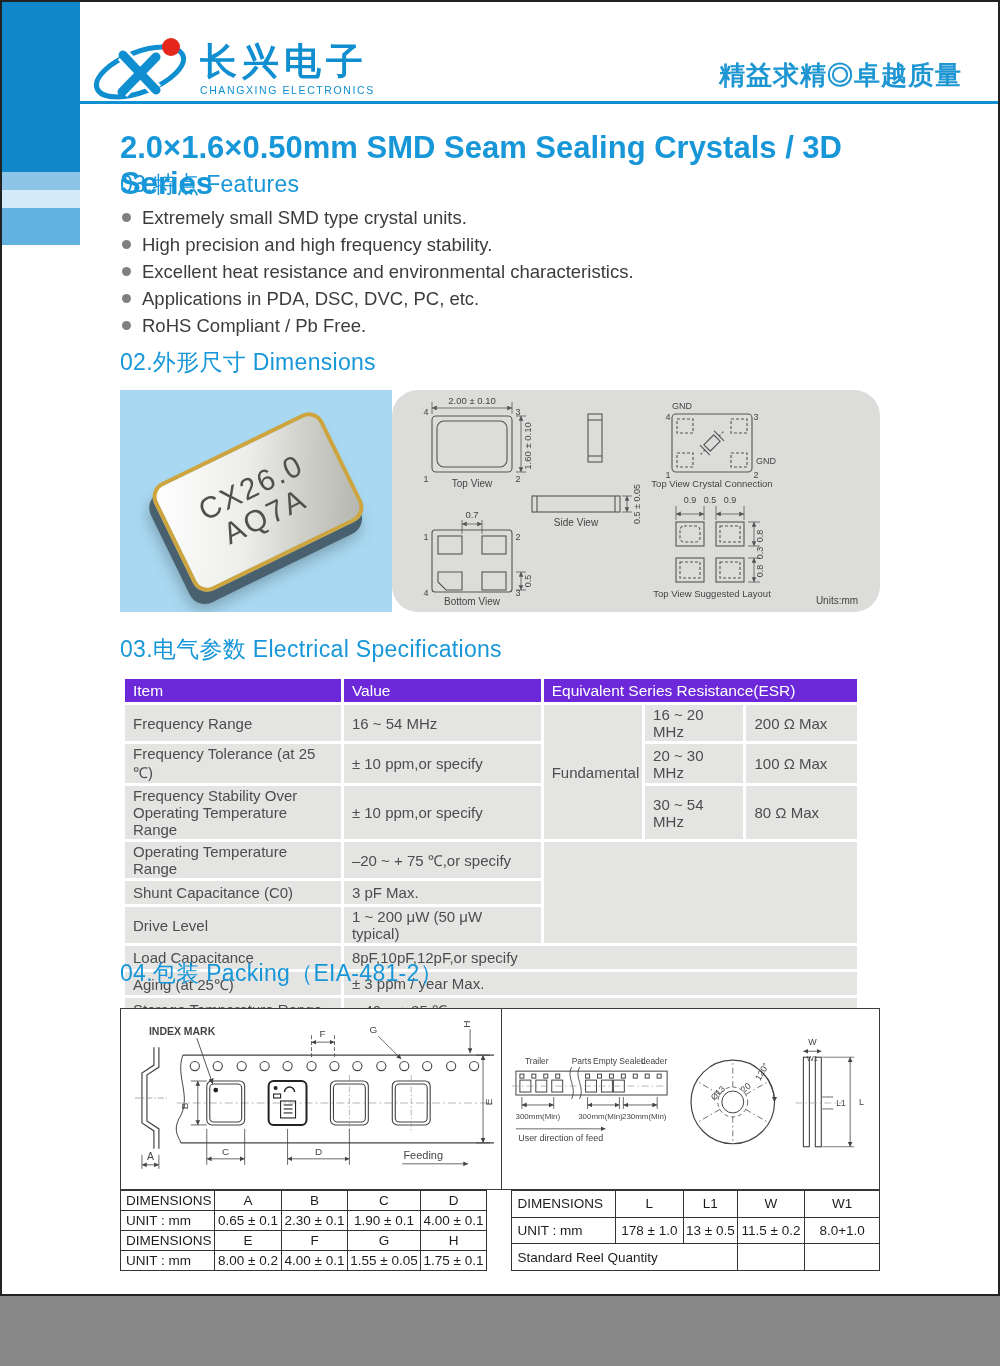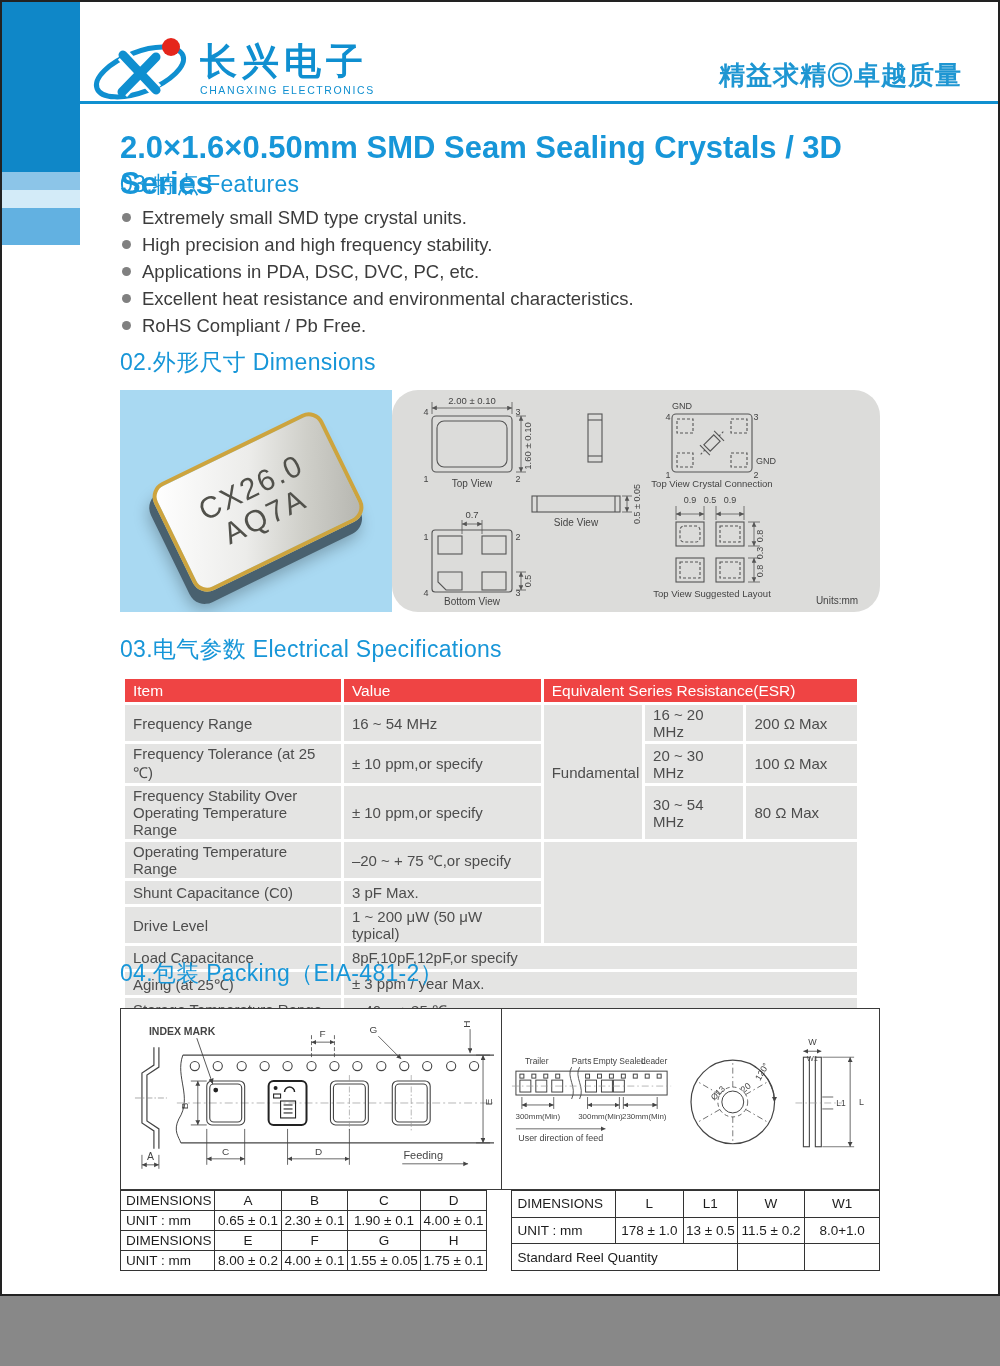--- a/index.html
+++ b/index.html
@@ -37,21 +37,21 @@
            display:flex;flex-direction:column;align-items:center;justify-content:center;box-sizing:border-box;}
   .crystal span{font-size:30px;color:#51514B;letter-spacing:2px;line-height:1.08;}
   .ddraw{width:488px;height:222px;background:#DCDCDA;border-radius:26px;}
   .ddraw svg,.pfig svg{display:block;}
   text{fill:#444;font-family:"Liberation Sans",sans-serif;}
   
   .espec{position:absolute;top:674px;left:2px;border-collapse:separate;border-spacing:3px;
          table-layout:fixed;width:738px;font-size:15px;color:#4d4d4d;}
   .espec th,.espec td{background:#E4E4E3;padding:1px 8px;height:21px;vertical-align:middle;
                       text-align:left;font-weight:normal;}
-  .espec th{background:#ef4444;color:#fff;font-size:15.5px;}
+  .espec th{background:#6d28d9;color:#fff;font-size:15.5px;}
   .espec .c{}
   
   .pfig{position:absolute;top:1006px;left:0;width:760px;height:182px;border:1.6px solid #3A3A3A;
         box-sizing:border-box;display:flex;background:#fff;}
   .pfig .half1{width:381px;border-right:1.6px solid #3A3A3A;box-sizing:border-box;}
   .pfig .half2{width:376px;}
   
   .ptwrap{position:absolute;top:1188px;left:0;display:flex;gap:24px;}
   .ptable{border-collapse:collapse;table-layout:fixed;font-size:13.5px;color:#1d1d1d;}
   .ptable td{border:1.6px solid #333;height:19px;text-align:center;padding:0 2px;background:#fff;
@@ -88,22 +88,22 @@
   <div class="header-rule"></div>
 
   <div class="content">
 
     <div class="title">2.0×1.6×0.50mm SMD Seam Sealing Crystals / 3D Series</div>
 
     <div class="h2" style="top:167px">03.特点 Features</div>
     <ul class="features">
       <li><span class="dot"></span><span>Extremely small SMD type crystal units.</span></li>
       <li><span class="dot"></span><span>High precision and high frequency stability.</span></li>
+      <li><span class="dot"></span><span>Excellent heat resistance and environmental characteristics.</span></li>
       <li><span class="dot"></span><span>Applications in PDA, DSC, DVC, PC, etc.</span></li>
-      <li><span class="dot"></span><span>Excellent heat resistance and environmental characteristics.</span></li>
       <li><span class="dot"></span><span>RoHS Compliant / Pb Free.</span></li>
     </ul>
 
     <div class="h2" style="top:345px">02.外形尺寸 Dimensions</div>
     <div class="dfig">
       <div class="dphoto">
         <div class="crystal">
           <span>CX26.0</span>
           <span>AQ7A</span>
         </div>

